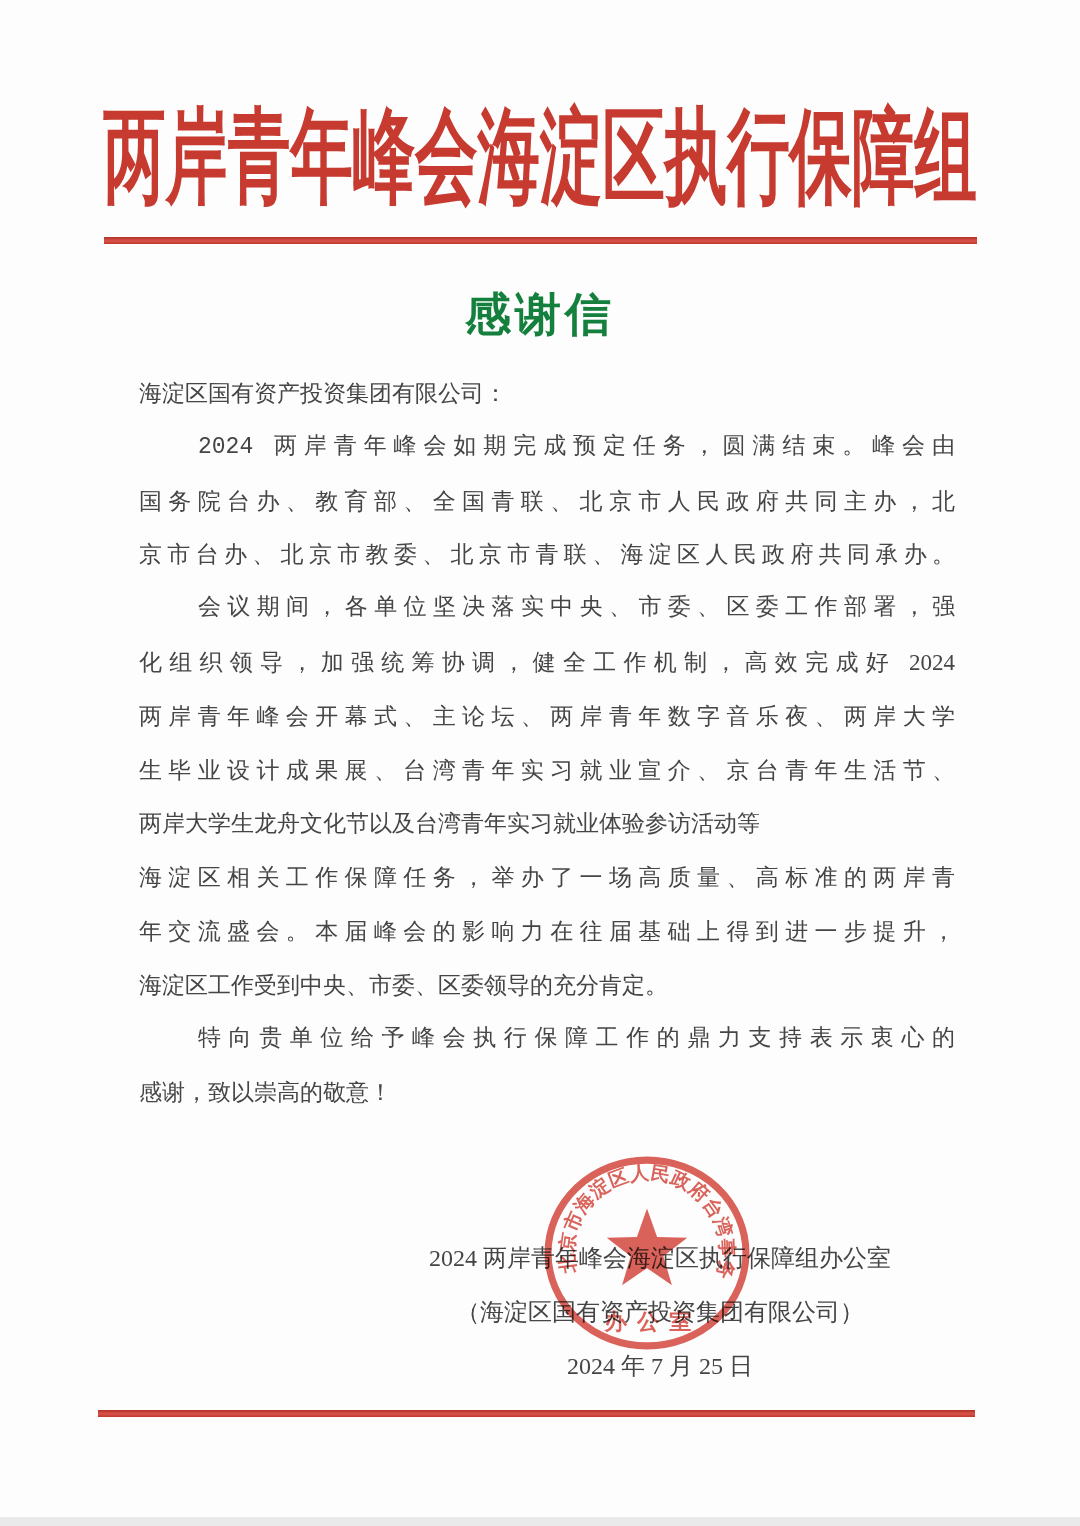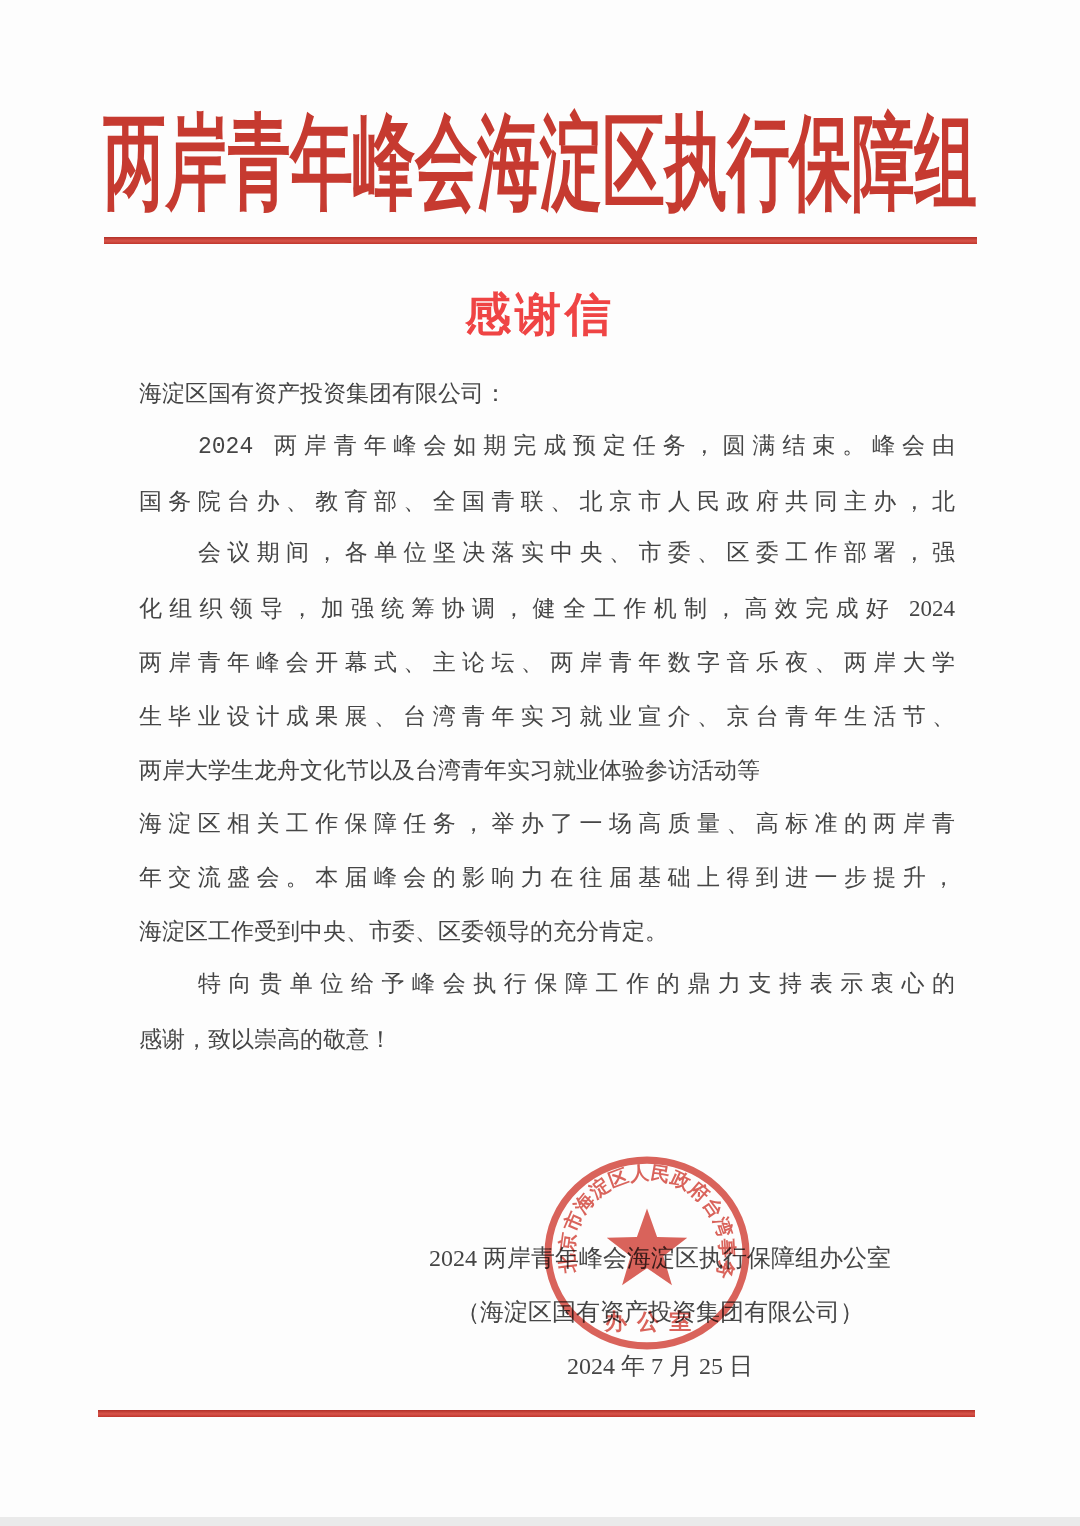--- a/index.html
+++ b/index.html
@@ -14,21 +14,21 @@
   .page {
     position: relative;
     width: 1080px;
     height: 1526px;
     background: var(--page-bg, #fdfdfd);
   }
 
   
   .letterhead {
     position: absolute;
-    top: 106px;
+    top: 100px;
     left: 0;
     width: 100%;
     height: 120px;
   }
   .letterhead-inner {
     position: absolute;
     left: 50%;
     top: 0;
     transform: translateX(-50%) scaleX(0.60);
     transform-origin: center top;
@@ -48,21 +48,21 @@
 
   .doc-title {
     position: absolute;
     top: 284px;
     left: 0;
     width: 100%;
     text-align: center;
     font-size: 46px;
     font-weight: bold;
     letter-spacing: 4px;
-    color: #ef4444;
+    color: #15803d;
   }
 
   .body-text {
     position: absolute;
     left: 139px;
     top: 367px;
     width: 816px;
     font-size: 23px;
     line-height: 53.8px;
     color: var(--body-text, #454545);
@@ -122,20 +122,21 @@
   </div>
 
   <div class="rule rule-top"></div>
 
   <div class="doc-title">感谢信</div>
 
   <div class="body-text">
       <div class="body-line">海淀区国有资产投资集团有限公司：</div>
       <div class="body-line indent fill">2024 两岸青年峰会如期完成预定任务，圆满结束。峰会由</div>
       <div class="body-line fill">国务院台办、教育部、全国青联、北京市人民政府共同主办，北</div>
+      <div class="body-line fill">京市台办、北京市教委、北京市青联、海淀区人民政府共同承办。</div>
       <div class="body-line indent fill">会议期间，各单位坚决落实中央、市委、区委工作部署，强</div>
       <div class="body-line fill">化组织领导，加强统筹协调，健全工作机制，高效完成好 2024</div>
       <div class="body-line fill">两岸青年峰会开幕式、主论坛、两岸青年数字音乐夜、两岸大学</div>
       <div class="body-line fill">生毕业设计成果展、台湾青年实习就业宣介、京台青年生活节、</div>
       <div class="body-line">两岸大学生龙舟文化节以及台湾青年实习就业体验参访活动等</div>
       <div class="body-line fill">海淀区相关工作保障任务，举办了一场高质量、高标准的两岸青</div>
       <div class="body-line fill">年交流盛会。本届峰会的影响力在往届基础上得到进一步提升，</div>
       <div class="body-line">海淀区工作受到中央、市委、区委领导的充分肯定。</div>
       <div class="body-line indent fill">特向贵单位给予峰会执行保障工作的鼎力支持表示衷心的</div>
       <div class="body-line">感谢，致以崇高的敬意！</div>

